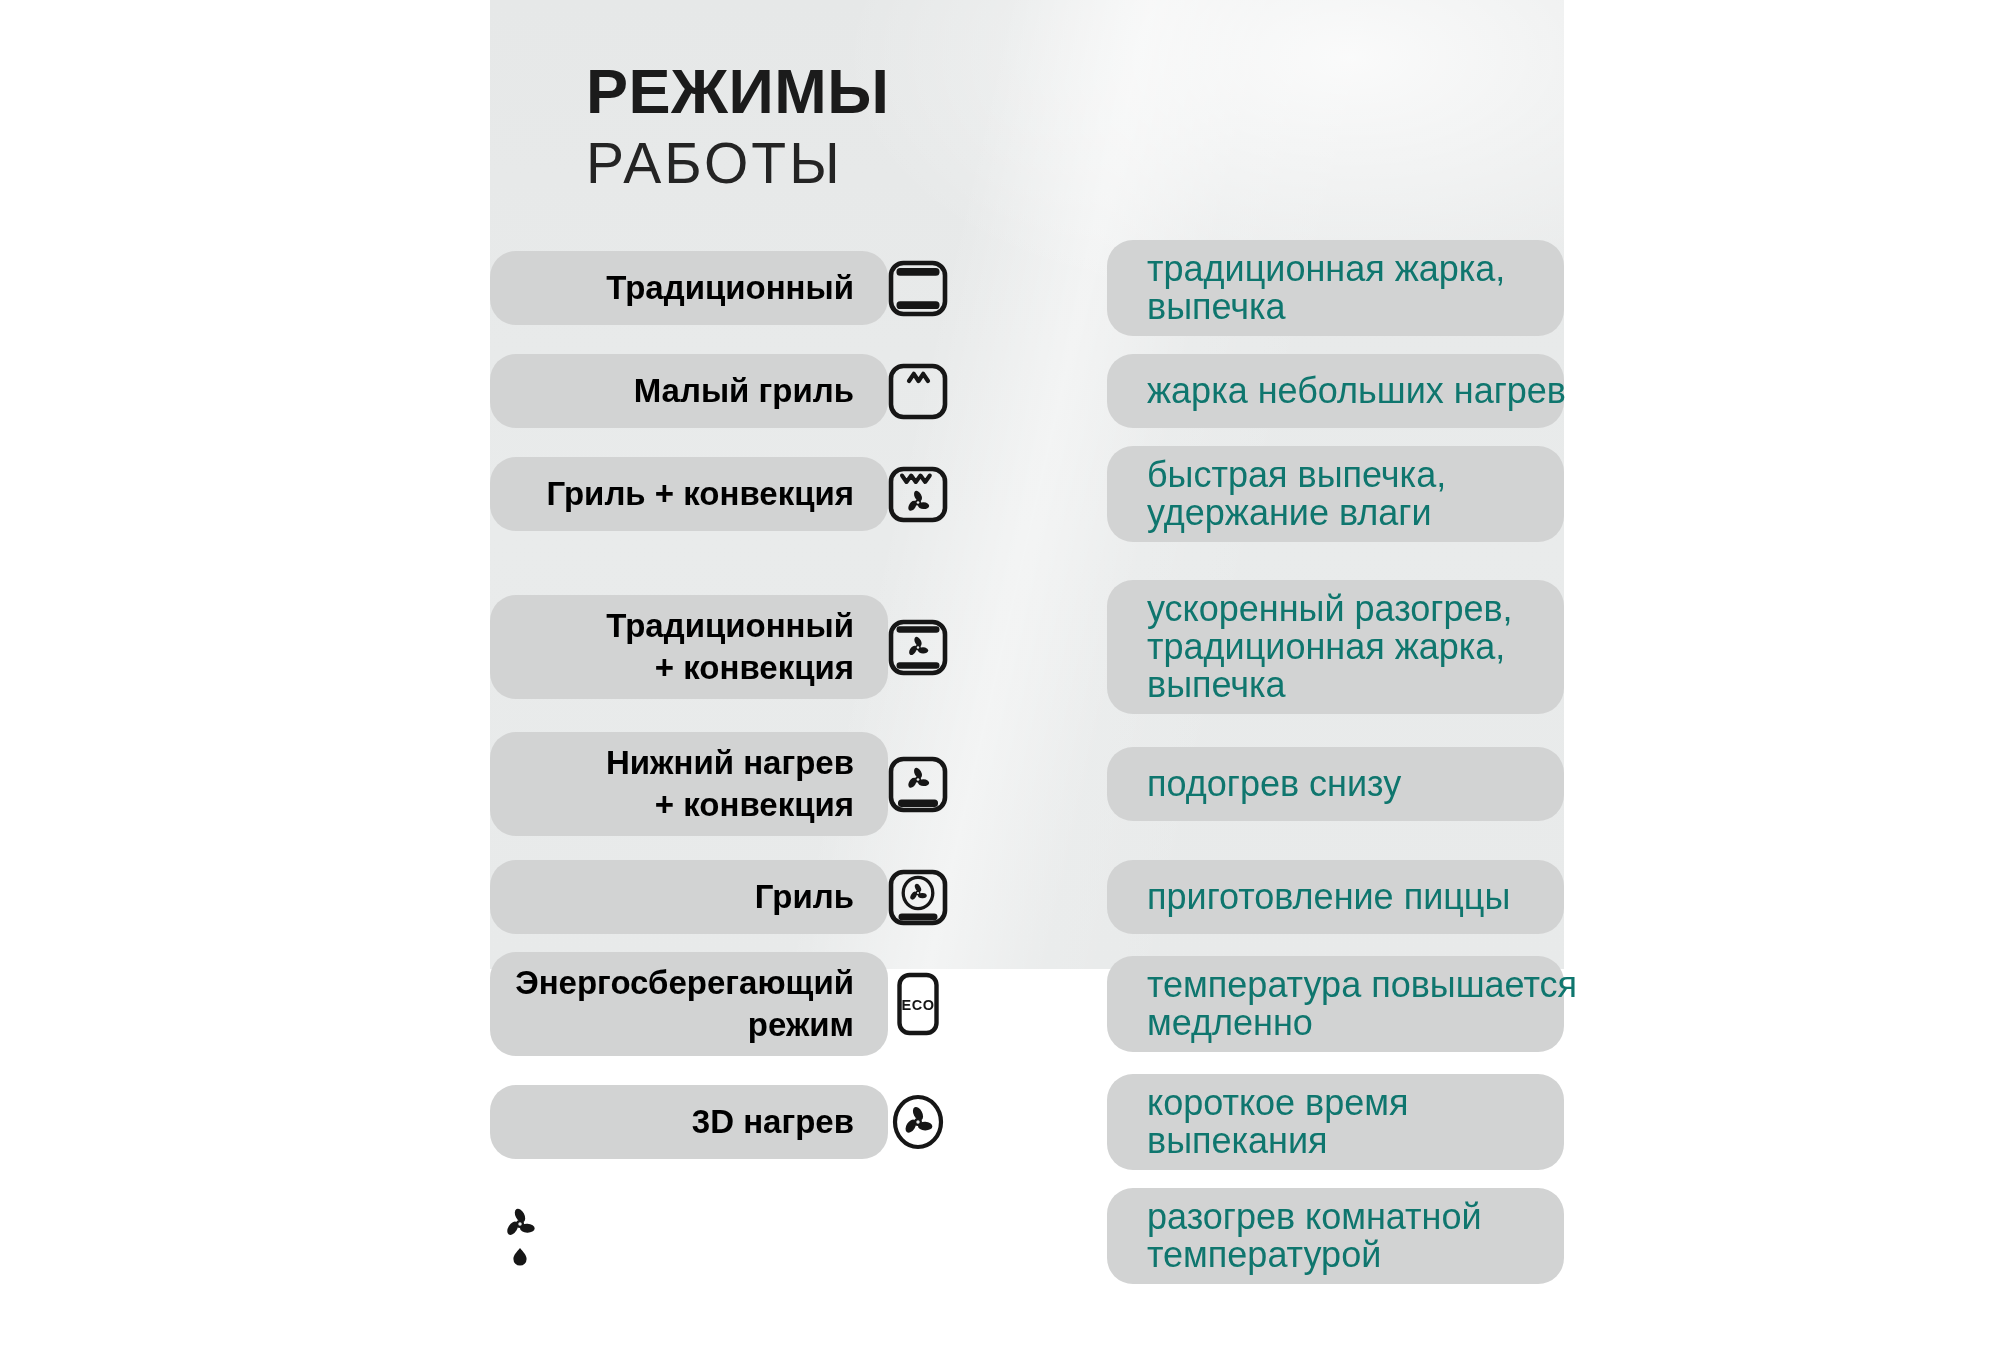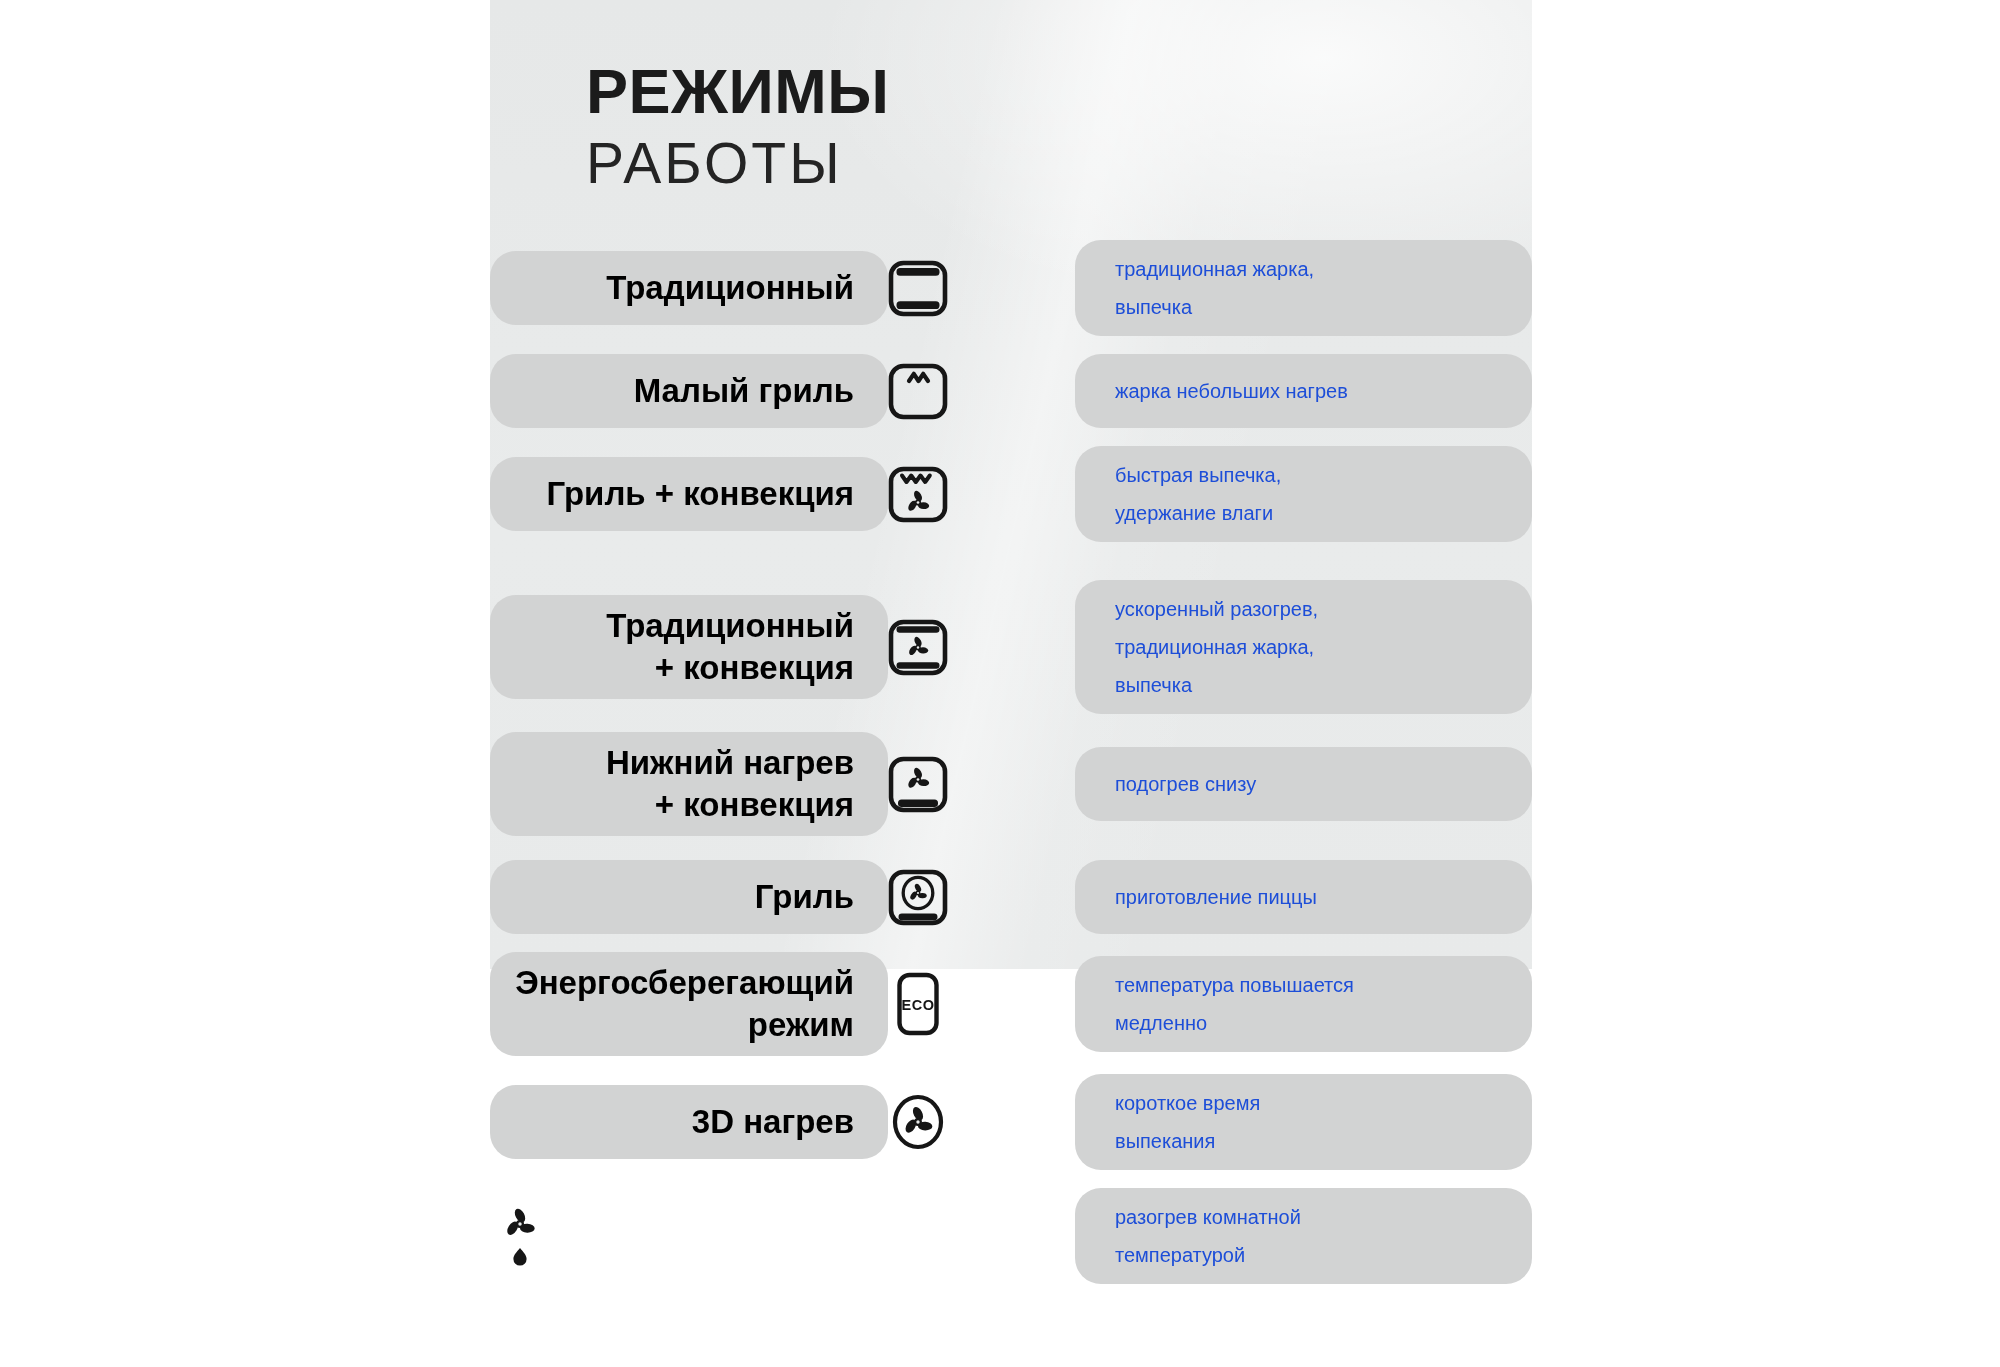--- a/index.html
+++ b/index.html
@@ -11,20 +11,21 @@
     font-family:"Liberation Sans","DejaVu Sans",sans-serif;
   }
   .panel{
     position:absolute;
     left:490px;top:0;
     width:1042px;height:969px;
     background:
       radial-gradient(ellipse 820px 430px at 80% 6%, rgba(255,255,255,.80), rgba(255,255,255,0) 62%),
       linear-gradient(103deg, rgba(255,255,255,0) 40%, rgba(255,255,255,.48) 51%, rgba(255,255,255,.10) 60%, rgba(255,255,255,0) 70%),
       linear-gradient(180deg,#e6e8e8 0%,#e9ebeb 55%,#e8eaea 100%);
+    padding-left: 32px;
   }
   .title{
     position:absolute;left:96px;top:58px;
     color:#1b1b1b;
   }
   .title .t1{
     font-size:63px;font-weight:800;letter-spacing:.5px;line-height:1.05;
   }
   .title .t2{
     font-size:57px;font-weight:300;letter-spacing:3px;line-height:1.05;
@@ -58,22 +59,22 @@
     display:flex;align-items:center;
   }
   .icon-cell svg{display:block;}
   .desc-pill{
     width:457px;flex:0 0 457px;
     min-height:74px;
     padding:10px 24px 10px 40px;
     justify-content:flex-start;
   }
   .desc-text{
-    font-size:20px;font-weight:400;line-height:38px;
-    color:#1d4ed8;text-align:left;white-space:pre;
+    font-size:36px;font-weight:400;line-height:38px;
+    color:#0f766e;text-align:left;white-space:pre;
   }
   .sprite{position:absolute;width:0;height:0;overflow:hidden;}
 </style>
 </head>
 <body>
 
 <svg class="sprite" aria-hidden="true">
   <defs>
     <g id="fan-def">
       <g>

